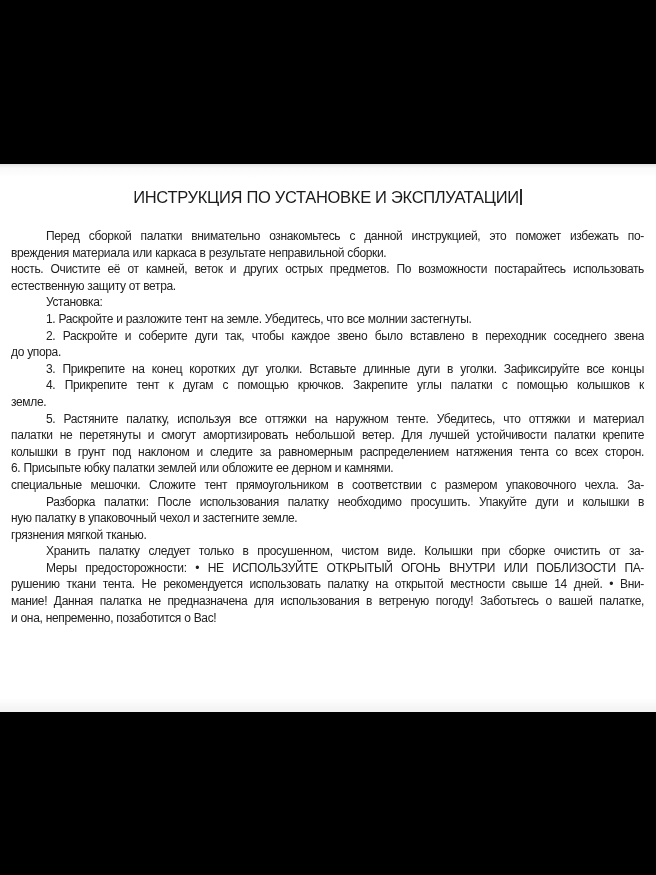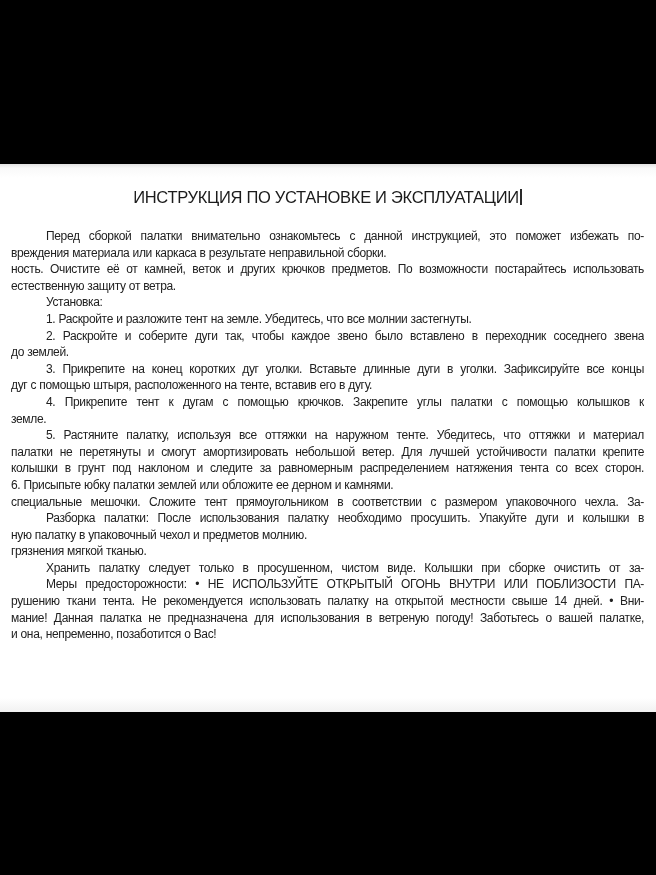--- a/index.html
+++ b/index.html
@@ -82,51 +82,50 @@
 
   <div id="page">
     <div id="doc-title"><span>ИНСТРУКЦИЯ ПО УСТАНОВКЕ И ЭКСПЛУАТАЦИИ</span><span class="caret"></span></div>
 
     <div id="doc-body">
         <div class="paragraph">
           <div class="line first">Перед сборкой палатки внимательно ознакомьтесь с данной инструкцией, это поможет избежать по-</div>
           <div class="line last">вреждения материала или каркаса в результате неправильной сборки.</div>
         </div>
         <div class="paragraph">
-          <div class="line">ность. Очистите её от камней, веток и других крючков предметов. По возможности постарайтесь использовать</div>
+          <div class="line">ность. Очистите её от камней, веток и других острых предметов. По возможности постарайтесь использовать</div>
           <div class="line last">естественную защиту от ветра.</div>
         </div>
         <div class="paragraph">
           <div class="line first last">Установка:</div>
         </div>
         <div class="paragraph">
           <div class="line first last">1. Раскройте и разложите тент на земле. Убедитесь, что все молнии застегнуты.</div>
         </div>
         <div class="paragraph">
           <div class="line first">2. Раскройте и соберите дуги так, чтобы каждое звено было вставлено в переходник соседнего звена</div>
-          <div class="line last">до землей.</div>
+          <div class="line last">до упора.</div>
         </div>
         <div class="paragraph">
           <div class="line first">3. Прикрепите на конец коротких дуг уголки. Вставьте длинные дуги в уголки. Зафиксируйте все концы</div>
-          <div class="line last">дуг с помощью штыря, расположенного на тенте, вставив его в дугу.</div>
         </div>
         <div class="paragraph">
           <div class="line first">4. Прикрепите тент к дугам с помощью крючков. Закрепите углы палатки с помощью колышков к</div>
           <div class="line last">земле.</div>
         </div>
         <div class="paragraph">
           <div class="line first">5. Растяните палатку, используя все оттяжки на наружном тенте. Убедитесь, что оттяжки и материал</div>
           <div class="line">палатки не перетянуты и смогут амортизировать небольшой ветер. Для лучшей устойчивости палатки крепите</div>
           <div class="line">колышки в грунт под наклоном и следите за равномерным распределением натяжения тента со всех сторон.</div>
           <div class="line last">6. Присыпьте юбку палатки землей или обложите ее дерном и камнями.</div>
         </div>
         <div class="paragraph">
           <div class="line">специальные мешочки. Сложите тент прямоугольником в соответствии с размером упаковочного чехла. За-</div>
           <div class="line first">Разборка палатки: После использования палатку необходимо просушить. Упакуйте дуги и колышки в</div>
-          <div class="line last">ную палатку в упаковочный чехол и предметов молнию.</div>
+          <div class="line last">ную палатку в упаковочный чехол и застегните земле.</div>
         </div>
         <div class="paragraph">
           <div class="line last">грязнения мягкой тканью.</div>
           <div class="line first">Хранить палатку следует только в просушенном, чистом виде. Колышки при сборке очистить от за-</div>
         </div>
         <div class="paragraph">
           <div class="line first">Меры предосторожности: • НЕ ИСПОЛЬЗУЙТЕ ОТКРЫТЫЙ ОГОНЬ ВНУТРИ ИЛИ ПОБЛИЗОСТИ ПА-</div>
           <div class="line">рушению ткани тента. Не рекомендуется использовать палатку на открытой местности свыше 14 дней. • Вни-</div>
           <div class="line">мание! Данная палатка не предназначена для использования в ветреную погоду! Заботьтесь о вашей палатке,</div>
           <div class="line last">и она, непременно, позаботится о Вас!</div>

